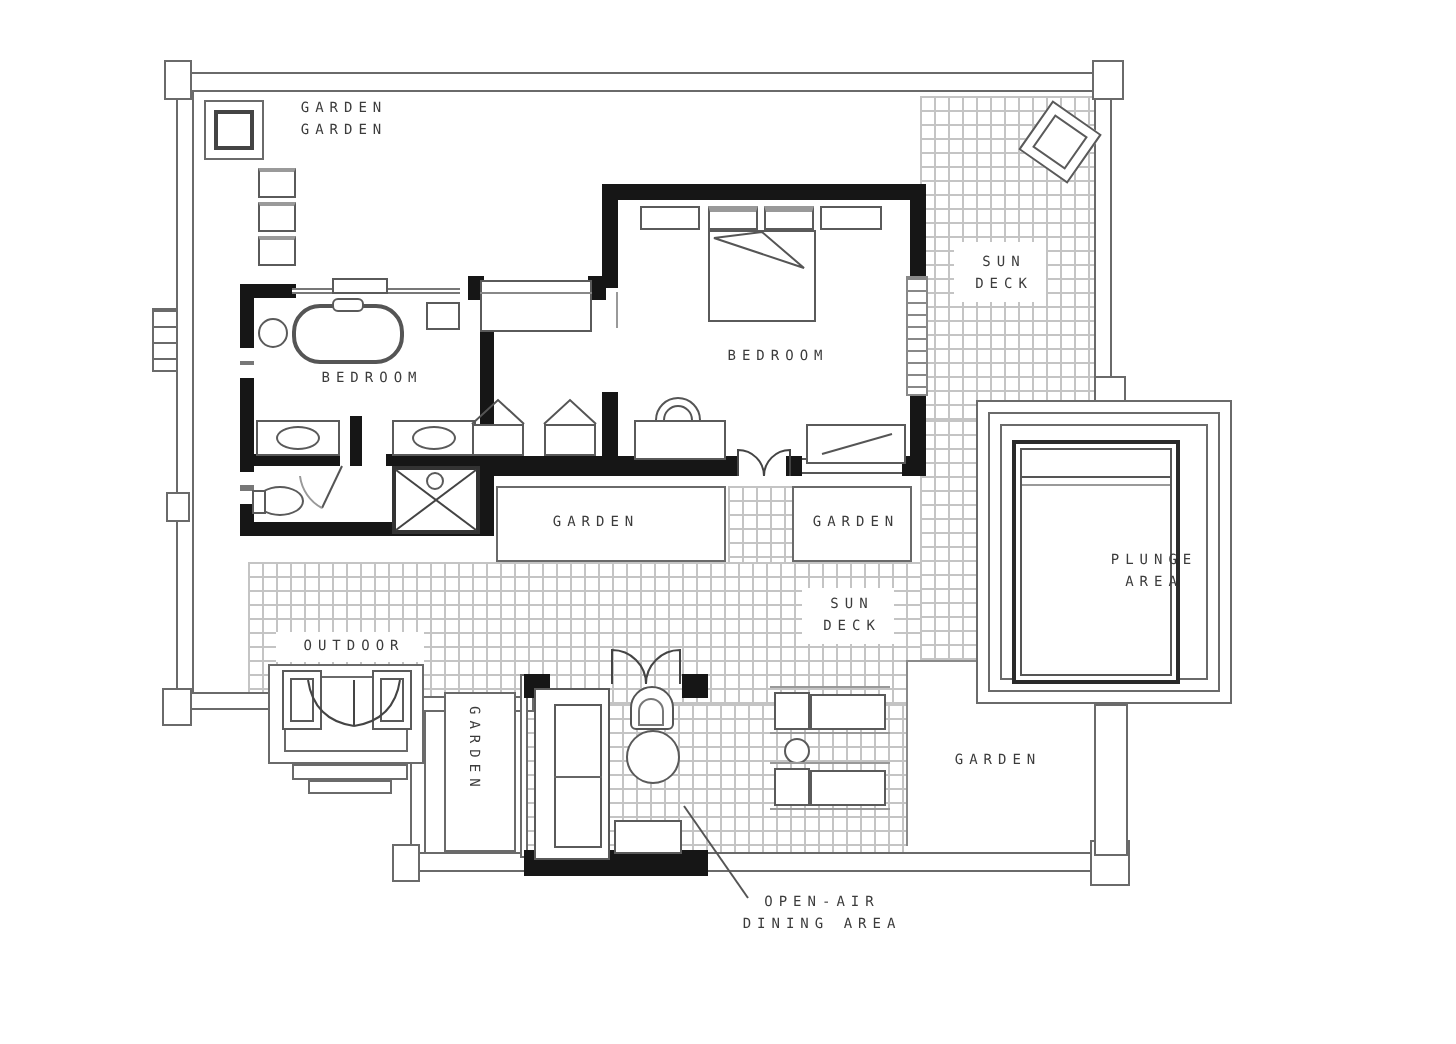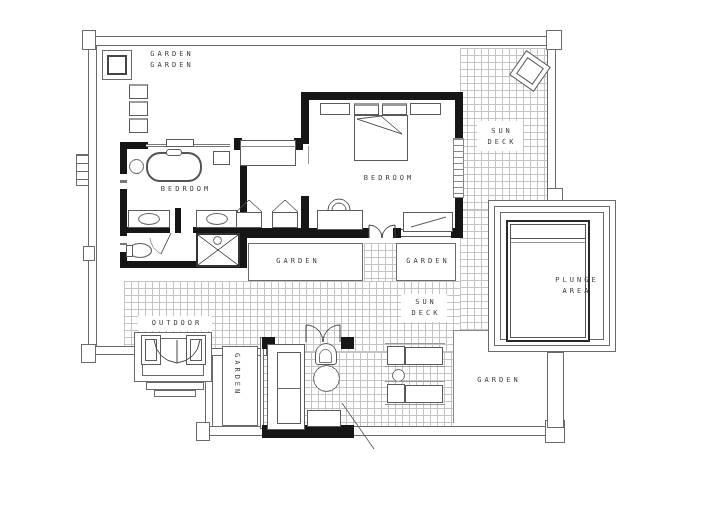--- a/index.html
+++ b/index.html
@@ -185,20 +185,24 @@
     <div>SUN</div>
     <div>DECK</div>
   </div>
   <div class="lbl two c" style="left:577px;top:275px;">
     <div>PLUNGE</div>
     <div>AREA</div>
   </div>
   <div class="lbl c" style="left:177px;top:319px;">OUTDOOR</div>
   <div class="lbl vert" style="left:233px;top:353px;">GARDEN</div>
   <div class="lbl c" style="left:499px;top:376px;">GARDEN</div>
+  <div class="lbl two c" style="left:411px;top:446px;">
+    <div>OPEN-AIR</div>
+    <div>DINING AREA</div>
+  </div>
 
   <svg class="overlay" width="728" height="522" viewBox="0 0 728 522">
     <path d="M236,212 L249,200 L262,212" fill="none" stroke="#555" stroke-width="1"></path>
     <path d="M272,212 L285,200 L298,212" fill="none" stroke="#555" stroke-width="1"></path>
     <path d="M357,119 L402,134 L381,116 Z" fill="#fff" stroke="#555" stroke-width="1"></path>
     <path d="M328,210 A11,11 0 0 1 350,210" fill="none" stroke="#555" stroke-width="1"></path>
     <path d="M332,210 A7,7 0 0 1 346,210" fill="none" stroke="#555" stroke-width="1"></path>
     <path d="M411,227 L446,217" fill="none" stroke="#555" stroke-width="1"></path>
     <path d="M369,238 L369,225 A13,13 0 0 1 382,238" fill="none" stroke="#444" stroke-width="1"></path>
     <path d="M395,238 L395,225 A13,13 0 0 0 382,238" fill="none" stroke="#444" stroke-width="1"></path>

